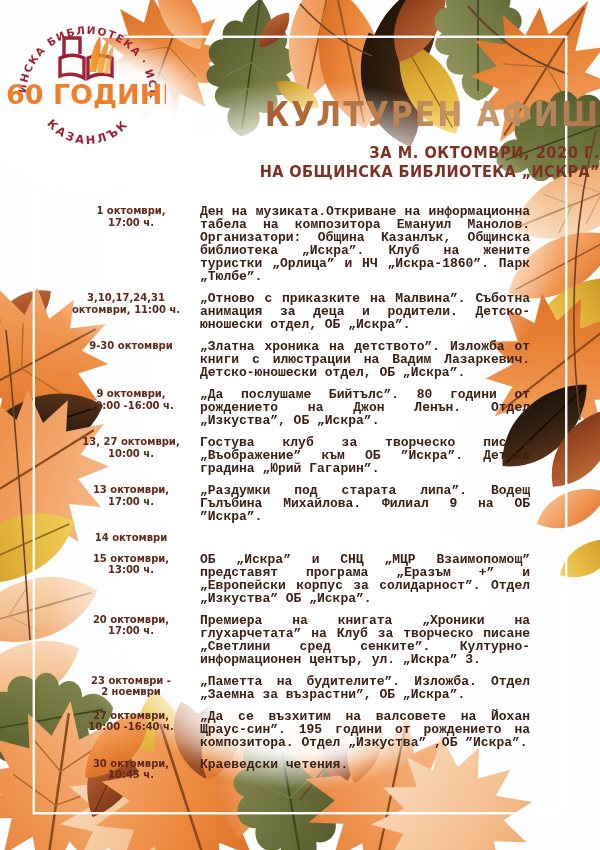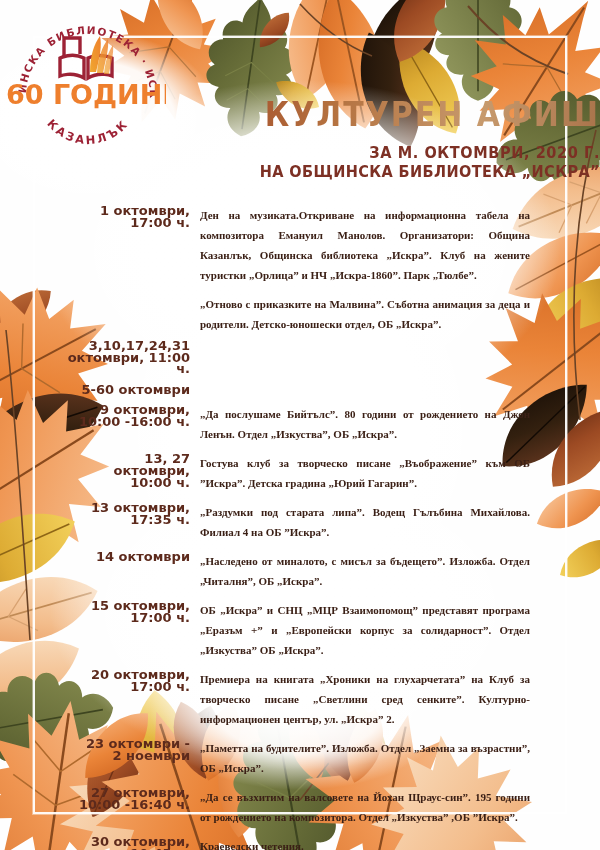--- a/index.html
+++ b/index.html
@@ -49,32 +49,32 @@
     font-size:14.5px;font-weight:bold;color:#7d3024;letter-spacing:.4px;
     margin-top:3px;transform:scaleY(1.08);
   }
 
   
   .schedule{
     position:absolute;left:72px;top:205px;width:458px;z-index:7;
   }
   .row{display:flex;margin-bottom:9px;}
   .when{
-    width:118px;flex:0 0 118px;text-align:right;padding-right:10px;
+    width:118px;flex:0 0 118px;text-align:center;padding-right:10px;
     font-family:"DejaVu Sans", sans-serif;
-    font-size:13px;font-weight:bold;color:#5d2a1c;line-height:11.6px;
+    font-size:10px;font-weight:bold;color:#5d2a1c;line-height:11.6px;
     white-space:pre-line;
   }
   .what{
     flex:1;
-    font-family:Liberation Serif, serif;
-    font-size:11px;font-weight:bold;color:#3b2016;line-height:20px;
+    font-family:Liberation Mono, monospace;
+    font-size:13px;font-weight:bold;color:#3b2016;line-height:13px;
     text-align:justify;
   }
-  .row.wide .when{width:128px;flex:0 0 128px;margin-left:-10px;margin-top:46px;}
+  .row.wide .when{width:128px;flex:0 0 128px;margin-left:-10px;}
 </style>
 </head>
 <body>
 
 <div class="poster">
 
   <div class="leaves">
 
     <svg width="600" height="850" viewBox="0 0 600 850">
       <defs>
@@ -393,50 +393,50 @@
       <div class="row">
         <div class="when">1 октомври,
 17:00 ч.</div>
         <div class="what">Ден на музиката.Откриване на информационна табела на композитора Емануил Манолов. Организатори: Община Казанлък, Общинска библиотека „Искра”. Клуб на жените туристки „Орлица” и НЧ „Искра-1860”. Парк „Тюлбе”.</div>
       </div>
       <div class="row wide">
         <div class="when">3,10,17,24,31 октомври, 11:00 ч.</div>
         <div class="what">„Отново с приказките на Малвина”. Съботна анимация за деца и родители. Детско-юношески отдел, ОБ „Искра”.</div>
       </div>
       <div class="row">
-        <div class="when">5-60 октомври</div>
+        <div class="when">9-30 октомври</div>
+        <div class="what">„Златна хроника на детството”. Изложба от книги с илюстрации на Вадим Лазаркевич. Детско-юношески отдел, ОБ „Искра”.</div>
       </div>
       <div class="row">
         <div class="when">9 октомври,
 10:00 -16:00 ч.</div>
         <div class="what">„Да послушаме Бийтълс”. 80 години от рождението на Джон Ленън. Отдел „Изкуства”, ОБ „Искра”.</div>
       </div>
       <div class="row">
         <div class="when">13, 27 октомври,
 10:00 ч.</div>
         <div class="what">Гостува клуб за творческо писане „Въображение” към ОБ ”Искра”. Детска градина „Юрий Гагарин”.</div>
       </div>
       <div class="row">
         <div class="when">13 октомври,
-17:35 ч.</div>
-        <div class="what">„Раздумки под старата липа”. Водещ Гълъбина Михайлова. Филиал 4 на ОБ ”Искра”.</div>
+17:00 ч.</div>
+        <div class="what">„Раздумки под старата липа”. Водещ Гълъбина Михайлова. Филиал 9 на ОБ ”Искра”.</div>
       </div>
       <div class="row">
         <div class="when">14 октомври</div>
-        <div class="what">„Наследено от миналото, с мисъл за бъдещето”. Изложба. Отдел „Читалня”, ОБ „Искра”.</div>
       </div>
       <div class="row">
         <div class="when">15 октомври,
-17:00 ч.</div>
+13:00 ч.</div>
         <div class="what">ОБ „Искра” и СНЦ „МЦР Взаимопомощ” представят програма „Еразъм +” и „Европейски корпус за солидарност”. Отдел „Изкуства” ОБ „Искра”.</div>
       </div>
       <div class="row">
         <div class="when">20 октомври,
 17:00 ч.</div>
-        <div class="what">Премиера на книгата „Хроники на глухарчетата” на Клуб за творческо писане „Светлини сред сенките”. Културно-информационен център, ул. „Искра” 2.</div>
+        <div class="what">Премиера на книгата „Хроники на глухарчетата” на Клуб за творческо писане „Светлини сред сенките”. Културно-информационен център, ул. „Искра” 3.</div>
       </div>
       <div class="row">
         <div class="when">23 октомври -
 2 ноември</div>
         <div class="what">„Паметта на будителите”. Изложба. Отдел „Заемна за възрастни”, ОБ „Искра”.</div>
       </div>
       <div class="row">
         <div class="when">27 октомври,
 10:00 -16:40 ч.</div>
         <div class="what">„Да се възхитим на валсовете на Йохан Щраус-син”. 195 години от рождението на композитора. Отдел „Изкуства” ,ОБ ”Искра”.</div>

